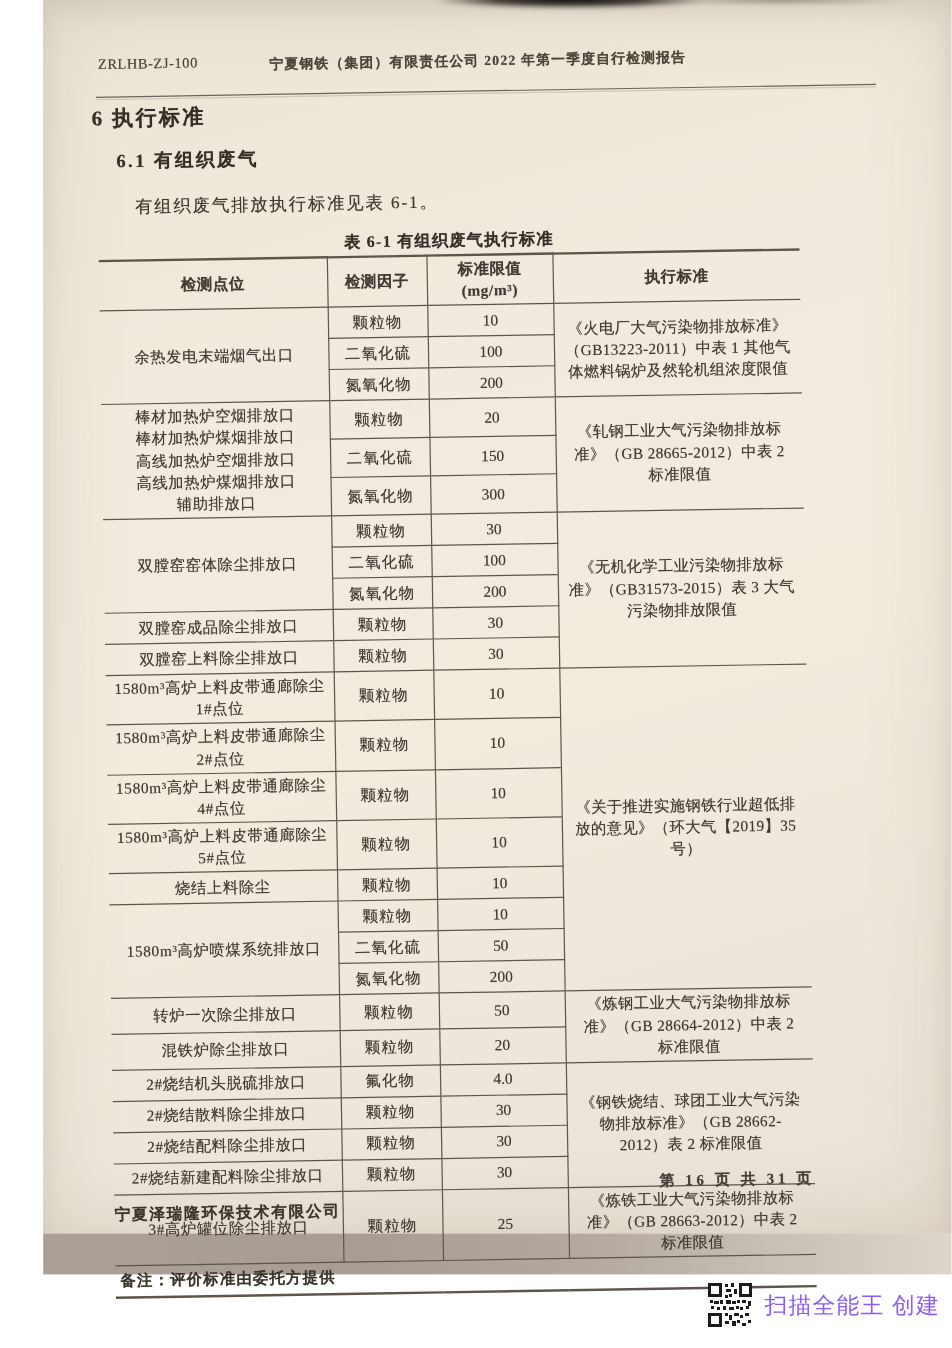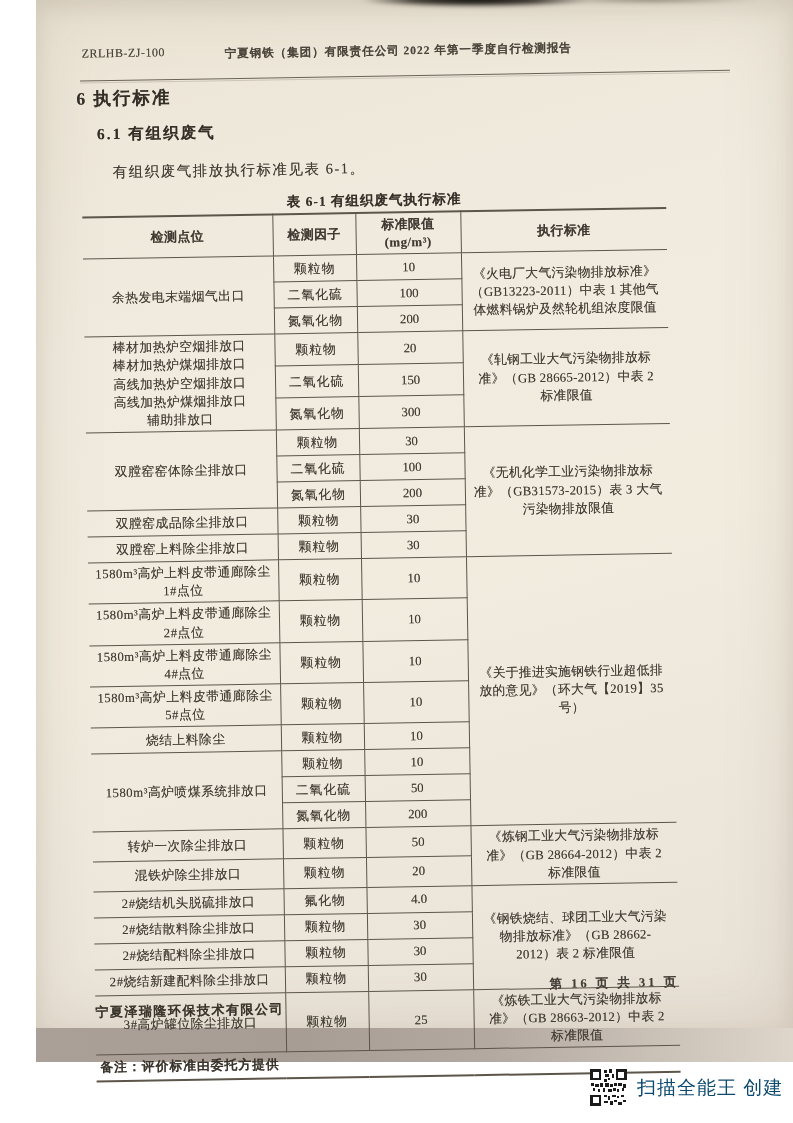--- a/index.html
+++ b/index.html
@@ -68,21 +68,21 @@
   .standards td.note-cell{
     text-align:left;font-weight:bold;letter-spacing:1px;
     border-top:1.8px solid #5c554a;border-left:none;border-right:none;
     padding:3px 4px 4px 4px;color:#39342c;
   }
   .page-number{position:absolute;left:372px;top:985px;width:300px;text-align:right;font-size:12.5px;font-weight:bold;letter-spacing:3px;color:#45403a;}
   .company-name{position:absolute;left:88px;top:1005px;font-size:13px;font-weight:bold;letter-spacing:1.5px;color:#39342c;}
   
   .cam-mark{position:absolute;left:590px;top:1069px;display:flex;align-items:center;gap:10px;}
   .qr{width:37px;height:37px;}
-  .cam-label{font-family:"Liberation Sans","DejaVu Sans",sans-serif;font-size:19px;color:#0c4a6e;letter-spacing:1px;}
+  .cam-label{font-family:"Liberation Sans","DejaVu Sans",sans-serif;font-size:19px;color:#8b5cf6;letter-spacing:1px;}
 </style>
 </head>
 <body>
 
 <div class="scan-page"></div>
 <div class="scan-bottom-edge"></div>
 <div class="top-smudge"></div>
 <div class="top-smudge2"></div>
 
 <div class="content">

